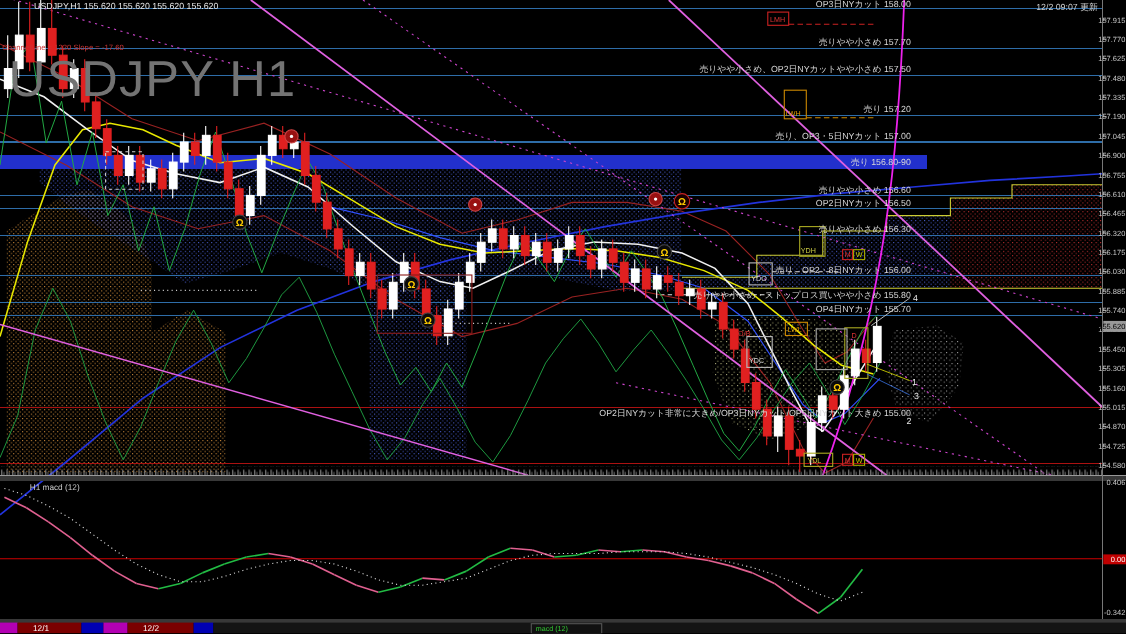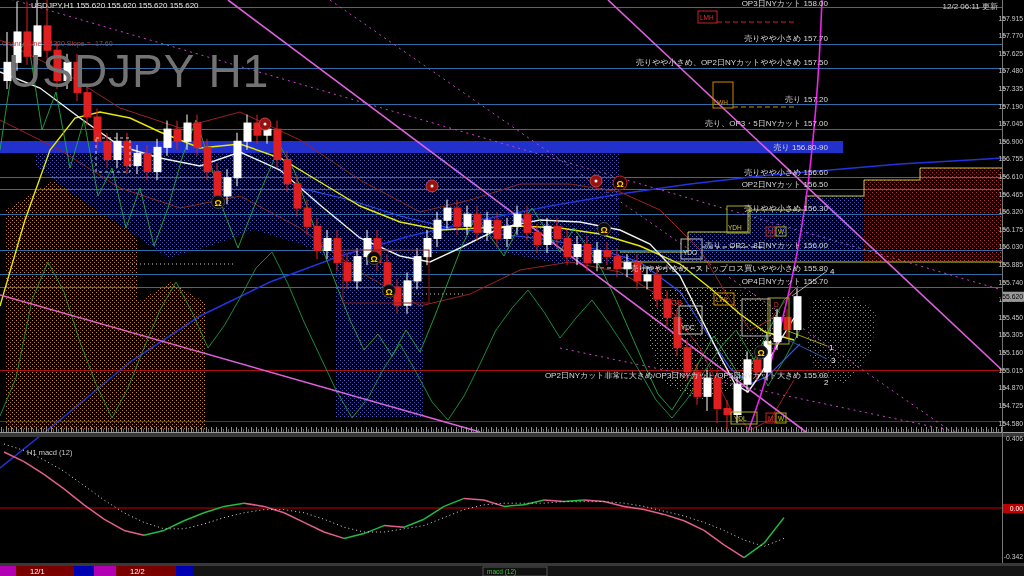--- a/index.html
+++ b/index.html
@@ -5,21 +5,21 @@
   html,body{margin:0;padding:0;background:#000;}
   #win{position:relative;width:1024px;height:576px;background:#000;overflow:hidden;
        font-family:"Liberation Sans",sans-serif;}
   #chart-svg{position:absolute;left:0;top:0;}
   svg text{font-family:"Liberation Sans",sans-serif;}
   .ovl{position:absolute;color:#ddd;white-space:nowrap;pointer-events:none;}
   #symbol-ohlc{left:3px;top:1px;font-size:8px;color:#e8e8e8;margin-left:28px;}
   #updated-stamp{right:26px;top:1px;font-size:8px;color:#cfcfcf;}
   #channel-info{left:2px;top:40px;font-size:7px;color:#cc3333;}
   #watermark{left:8px;top:44px;font-size:46px;color:#737373;letter-spacing:1px;}
-  #macd-label{left:3px;top:448px;font-size:7.5px;color:#cccccc;padding-left:24px;}
+  #macd-label{left:3px;top:438px;font-size:7.5px;color:#cccccc;padding-left:24px;}
 </style>
 </head>
 <body>
 
 <div id="win">
   <svg id="chart-svg" width="1024" height="576" viewBox="0 0 1024 576">
     <defs>
       <pattern id="dotO" width="4" height="4" patternUnits="userSpaceOnUse">
         <rect x="0" y="0" width="1" height="1" fill="#cc8a3a"></rect>
           <rect x="2" y="2" width="1" height="1" fill="#b5792f"></rect>
@@ -449,17 +449,17 @@
         <rect x="116" y="566" width="60" height="10" fill="#7a0000"></rect>
         <text x="130" y="574" fill="#fff" font-size="7.5">12/2</text>
         <rect x="176" y="566" width="18" height="10" fill="#0000b3"></rect>
         <rect x="194" y="566" width="830" height="10" fill="#141414"></rect>
         <rect x="483" y="567" width="64" height="9" fill="#111" stroke="#555"></rect>
         <text x="487" y="574" fill="#33cc33" font-size="6.5">macd (12)</text>
       </g>
   </svg>
 
   <div class="ovl" id="symbol-ohlc">USDJPY,H1  155.620 155.620 155.620 155.620</div>
-  <div class="ovl" id="updated-stamp" style="position:absolute;">12/2 06:11 更新</div>
+  <div class="ovl" id="updated-stamp" style="position:absolute;">12/2 09:07 更新</div>
   <div class="ovl" id="channel-info">ChannelLine = 1320  Slope = -17.60</div>
   <div class="ovl" id="watermark">USDJPY H1</div>
   <div class="ovl" id="macd-label">H1  macd (12)</div>
 </div>
 
 </body></html>

